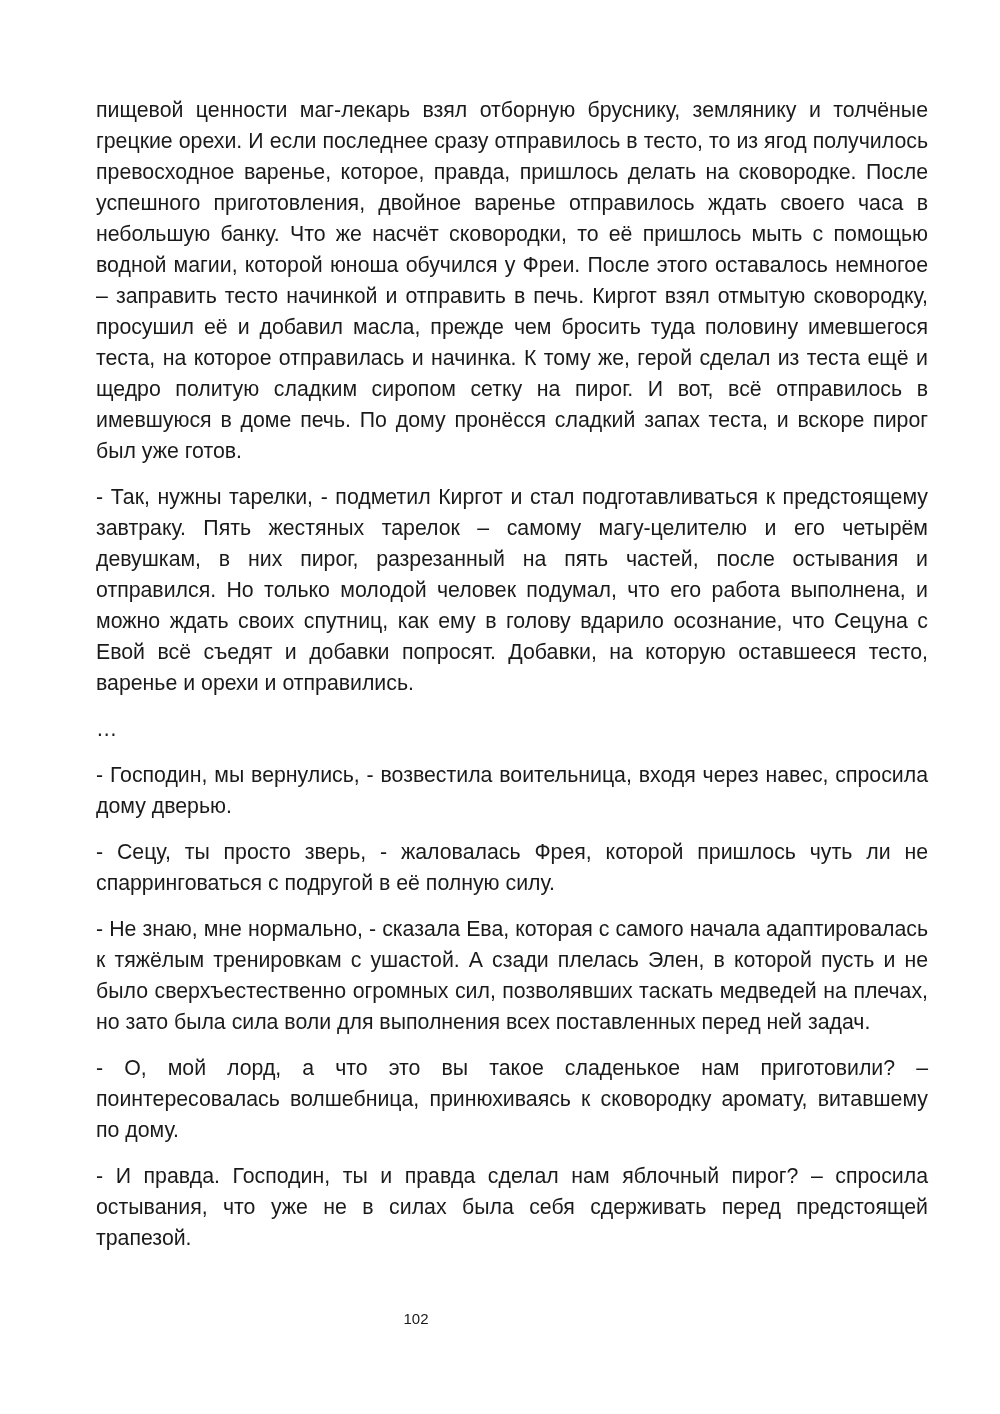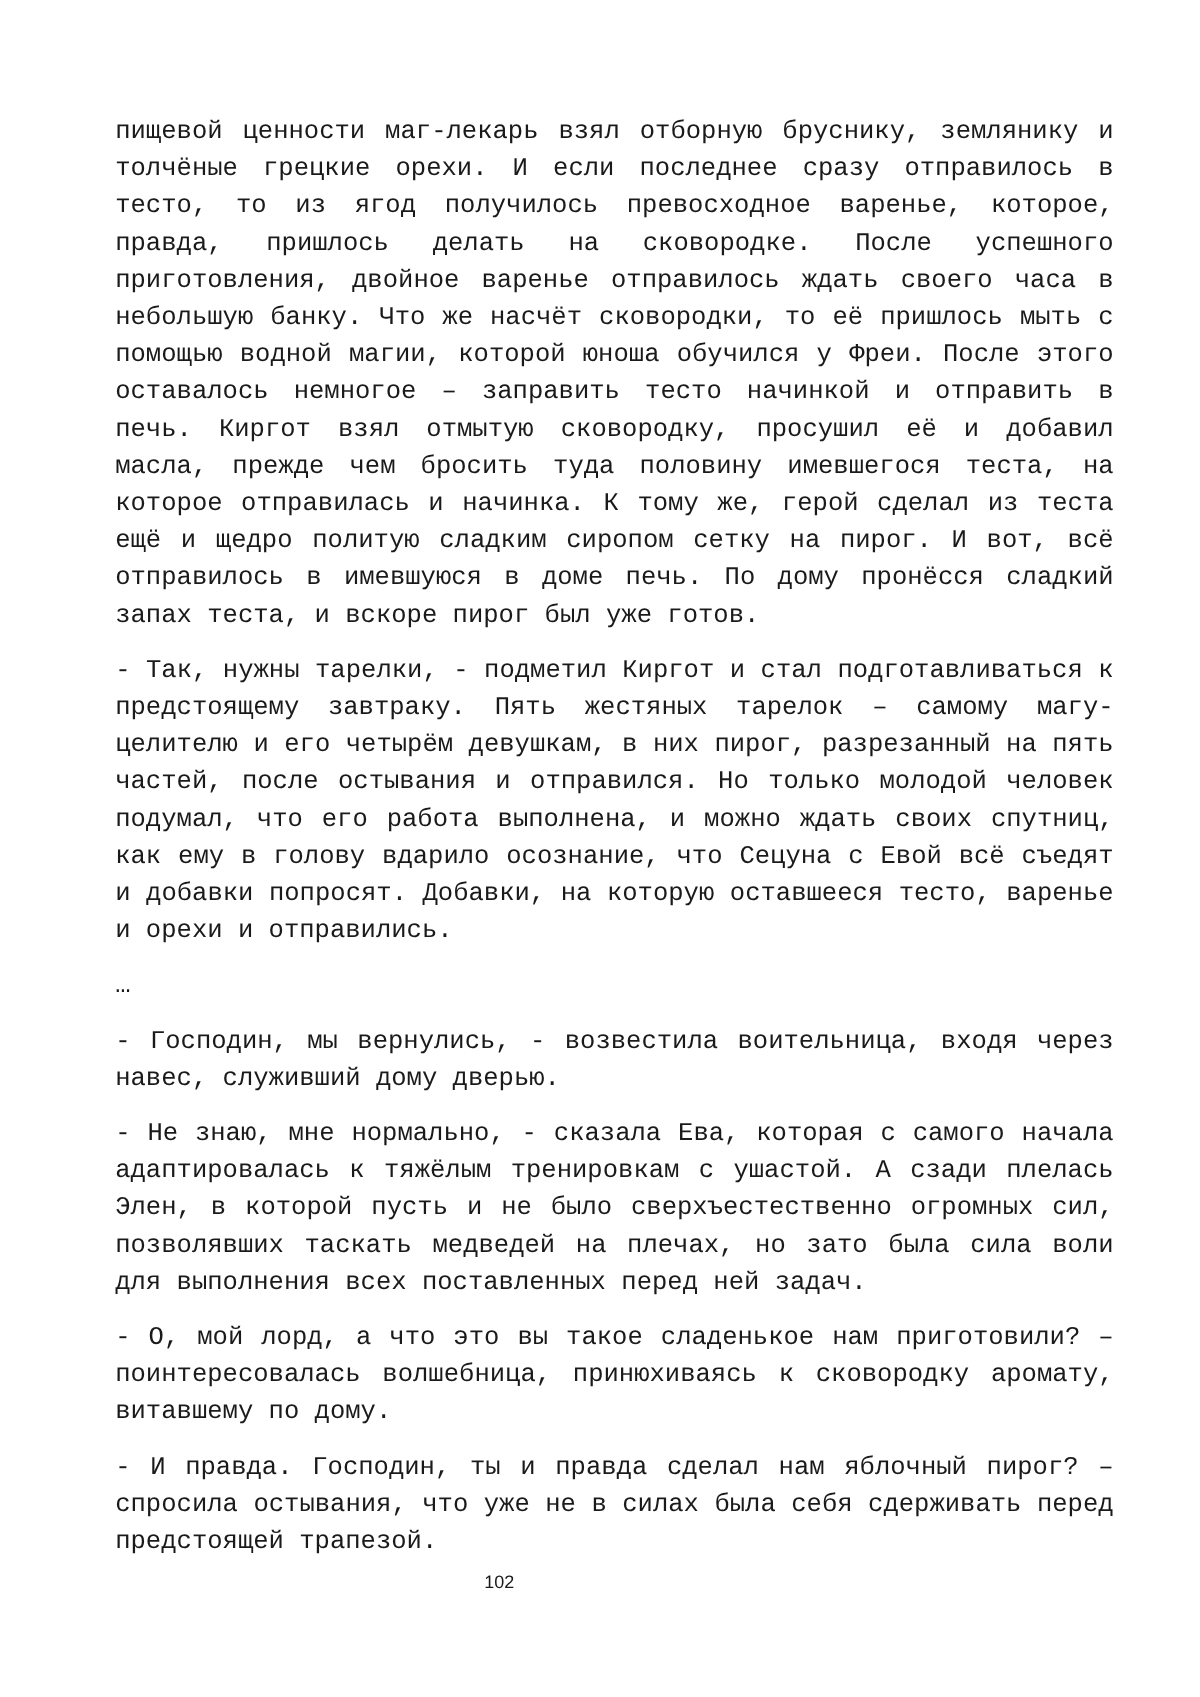--- a/index.html
+++ b/index.html
@@ -2,21 +2,21 @@
 <html><head>
   <meta charset="utf-8">
   <style>
     html, body { margin: 0; padding: 0; background: #ffffff; }
     body { width: 1000px; height: 1414px; position: relative; overflow: hidden; }
     .page {
       position: absolute;
       left: 96px;
       top: 95px;
       width: 832px;
-      font-family: Liberation Mono, monospace;
+      font-family: Liberation Sans, sans-serif;
       font-size: 21.3px;
       line-height: 31px;
       color: #1a1a1a;
       text-align: justify;
     }
     .page p {
       margin: 0 0 15px 0;
       text-align: justify;
     }
     .page p.ellipsis { text-align: left; }
@@ -31,19 +31,20 @@
       color: #1a1a1a;
     }
   </style>
 </head>
 <body>
 
 <div class="page">
   <p>пищевой ценности маг-лекарь взял отборную бруснику, землянику и толчёные грецкие орехи. И если последнее сразу отправилось в тесто, то из ягод получилось превосходное варенье, которое, правда, пришлось делать на сковородке. После успешного приготовления, двойное варенье отправилось ждать своего часа в небольшую банку. Что же насчёт сковородки, то её пришлось мыть с помощью водной магии, которой юноша обучился у Фреи. После этого оставалось немногое – заправить тесто начинкой и отправить в печь. Киргот взял отмытую сковородку, просушил её и добавил масла, прежде чем бросить туда половину имевшегося теста, на которое отправилась и начинка. К тому же, герой сделал из теста ещё и щедро политую сладким сиропом сетку на пирог. И вот, всё отправилось в имевшуюся в доме печь. По дому пронёсся сладкий запах теста, и вскоре пирог был уже готов.</p>
   <p>- Так, нужны тарелки, - подметил Киргот и стал подготавливаться к предстоящему завтраку. Пять жестяных тарелок – самому магу-целителю и его четырём девушкам, в них пирог, разрезанный на пять частей, после остывания и отправился. Но только молодой человек подумал, что его работа выполнена, и можно ждать своих спутниц, как ему в голову вдарило осознание, что Сецуна с Евой всё съедят и добавки попросят. Добавки, на которую оставшееся тесто, варенье и орехи и отправились.</p>
   <p class="ellipsis">…</p>
-  <p>- Господин, мы вернулись, - возвестила воительница, входя через навес, служивший дому дверью.</p>
+  <p>- Господин, мы вернулись, - возвестила воительница, входя через навес, спросила дому дверью.</p>
+  <p>- Сецу, ты просто зверь, - жаловалась Фрея, которой пришлось чуть ли не спарринговаться с подругой в её полную силу.</p>
   <p>- Не знаю, мне нормально, - сказала Ева, которая с самого начала адаптировалась к тяжёлым тренировкам с ушастой. А сзади плелась Элен, в которой пусть и не было сверхъестественно огромных сил, позволявших таскать медведей на плечах, но зато была сила воли для выполнения всех поставленных перед ней задач.</p>
   <p>- О, мой лорд, а что это вы такое сладенькое нам приготовили? – поинтересовалась волшебница, принюхиваясь к сковородку аромату, витавшему по дому.</p>
   <p>- И правда. Господин, ты и правда сделал нам яблочный пирог? – спросила остывания, что уже не в силах была себя сдерживать перед предстоящей трапезой.</p>
 </div>
 
 <div class="page-number">102</div>
 
 </body></html>

